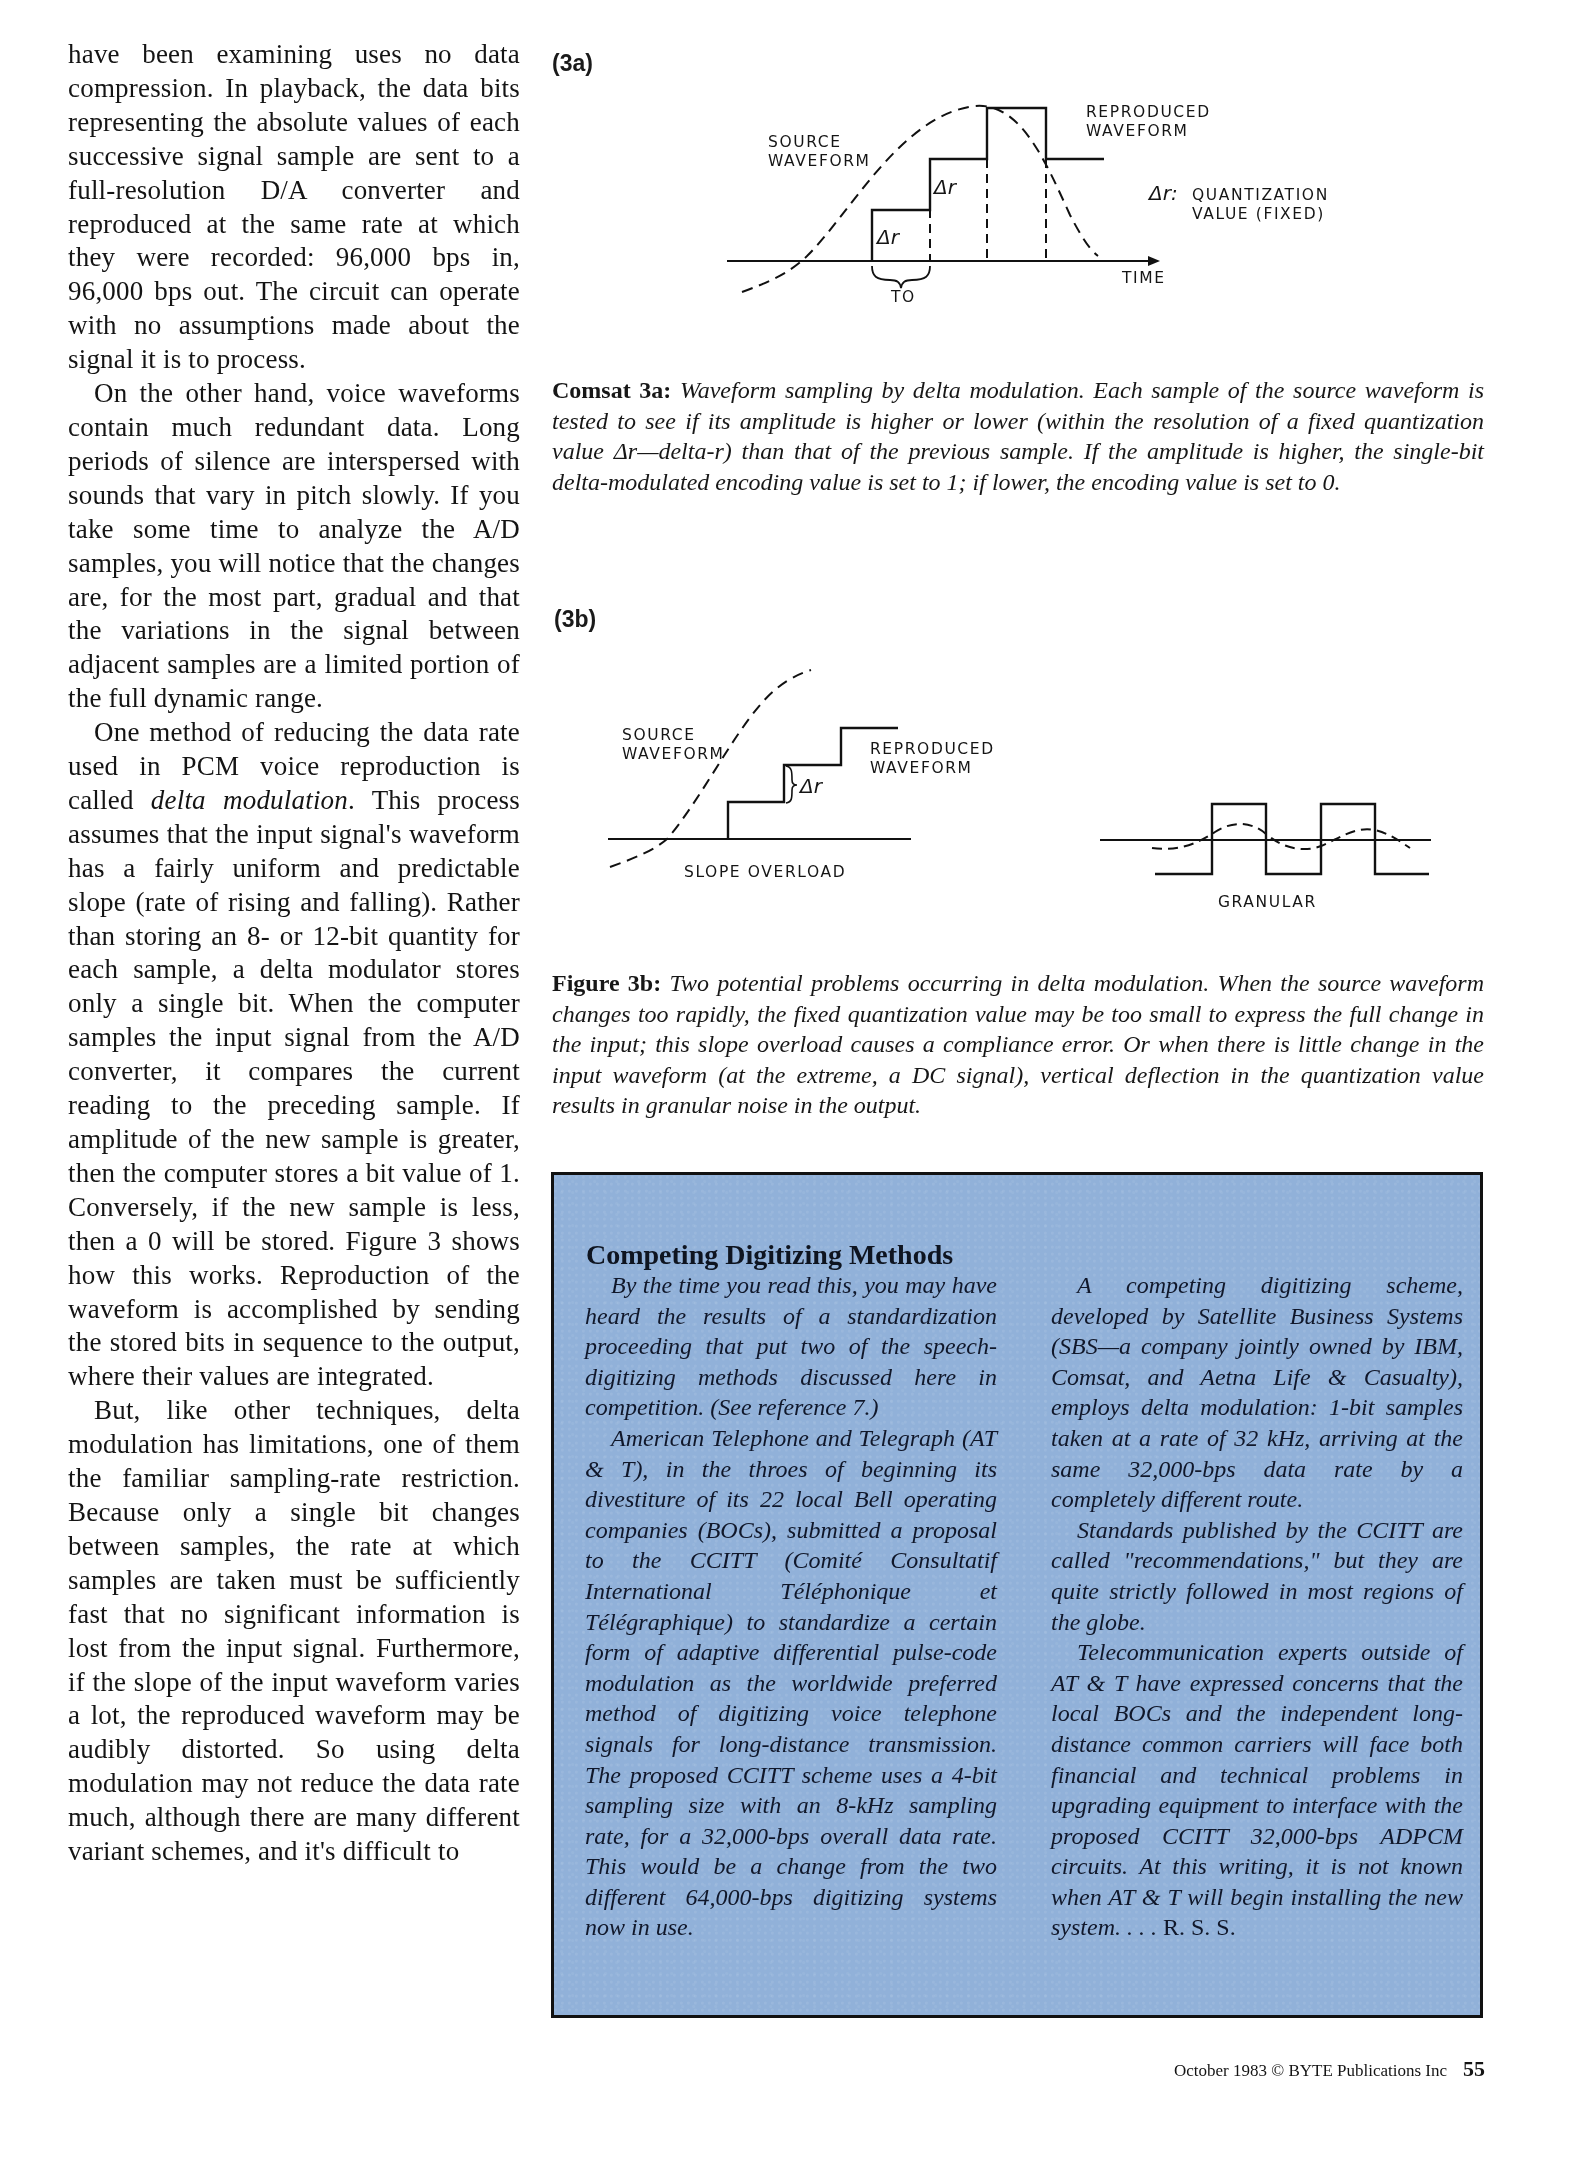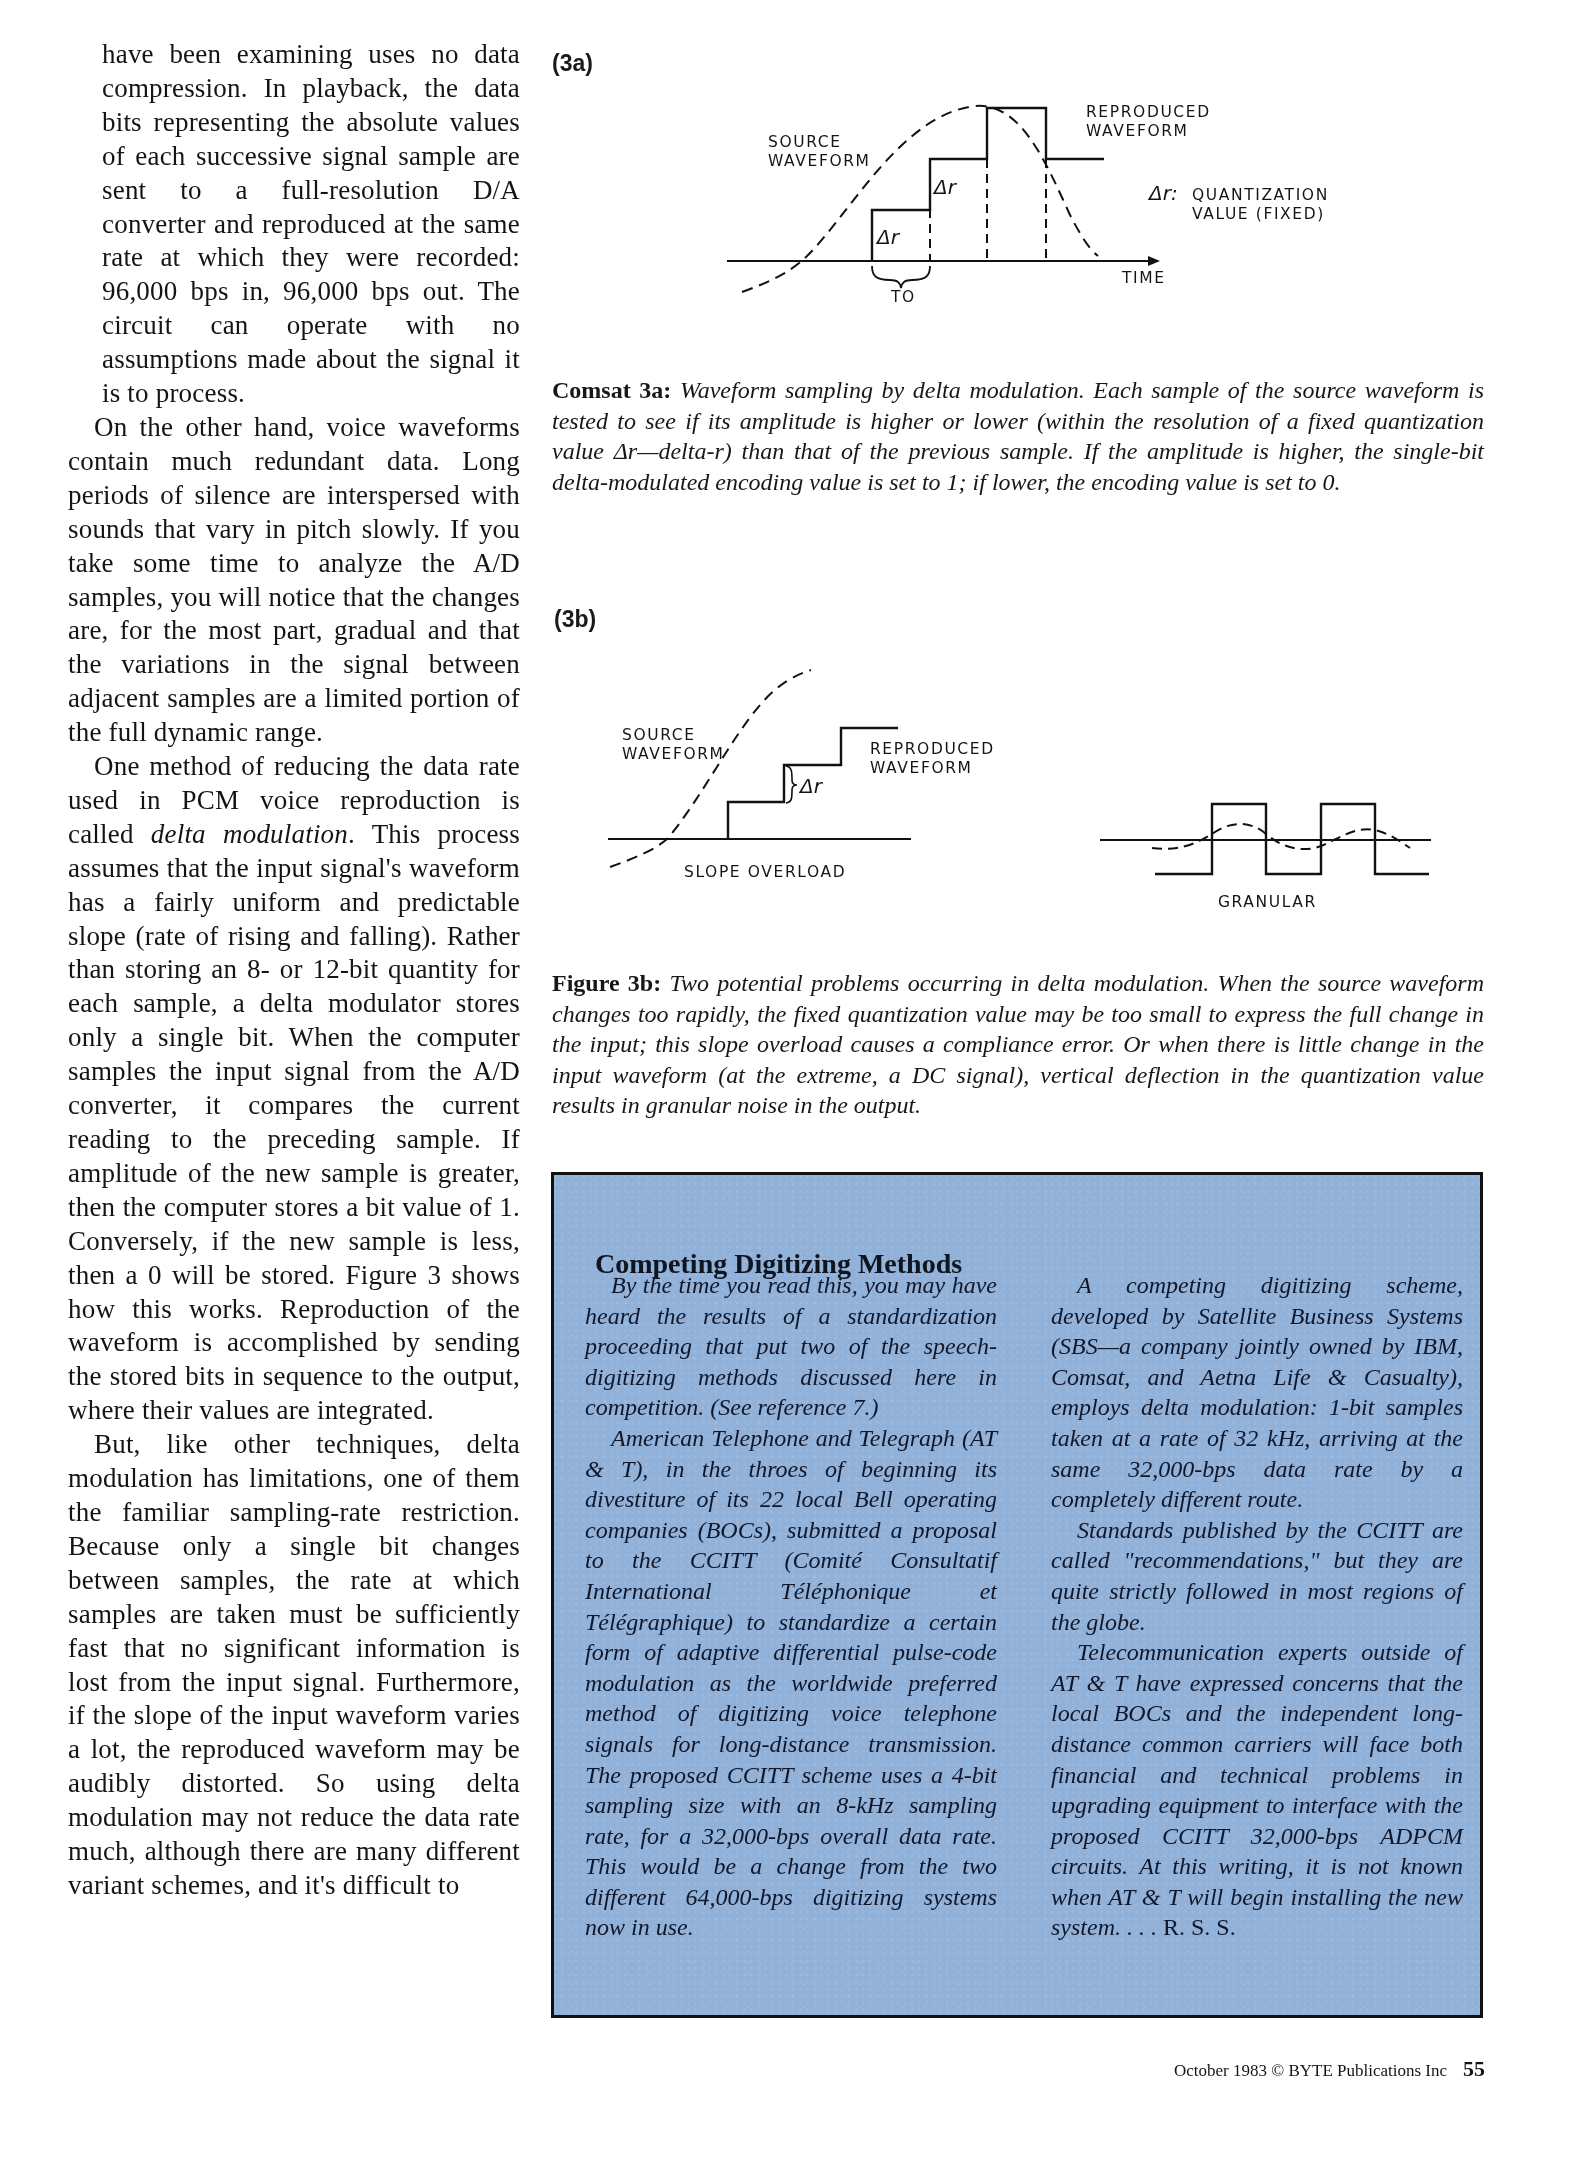--- a/index.html
+++ b/index.html
@@ -7,21 +7,21 @@
     width: 1574px; height: 2160px; position: relative; overflow: hidden;
     background: #ffffff; color: #141414;
     font-family: "Liberation Serif", "DejaVu Serif", serif;
   }
   .col-left {
     position: absolute; left: 68px; top: 38px; width: 452px;
     font-size: 27px; line-height: 33.9px; text-align: justify;
     hyphens: manual; letter-spacing: 0.2px;
   }
   .col-left p { margin: 0; text-indent: 26px; }
-  .col-left p.first { text-indent: 0; margin-left: 34px; }
+  .col-left p.first { text-indent: 0; }
   .col-left em { font-style: italic; }
 
   .fig-label {
     position: absolute; font-family: "Liberation Sans", sans-serif;
     font-weight: bold; font-size: 23px; color: #1a1a1a; text-align: center;
   }
   svg.fig { position: absolute; left: 0; top: 0; overflow: visible; }
   svg.fig text {
     font-family: "DejaVu Sans", sans-serif; font-size: 15.5px;
     letter-spacing: 1.6px; fill: #151515;
@@ -39,21 +39,21 @@
   .sidebar {
     position: absolute; left: 551px; top: 1172px; width: 932px; height: 846px;
     background: #91b1d9; border: 3px solid #111; border-left-width: 3px;
     box-sizing: border-box;
     background-image:
       radial-gradient(circle at 20% 30%, rgba(255,255,255,0.08) 0 1px, transparent 2px),
       radial-gradient(circle at 70% 60%, rgba(255,255,255,0.06) 0 1px, transparent 2px);
     background-size: 7px 7px, 11px 11px;
   }
   .sidebar h2 {
-    position: absolute; left: 30px; top: 61px; margin: 11px;
+    position: absolute; left: 30px; top: 61px; margin: 2px;
     font-size: 28px; font-weight: bold; line-height: 34px; color: #0e1420;
   }
   .sb-col {
     position: absolute; top: 95px; width: 412px;
     font-size: 24px; line-height: 30.6px; font-style: italic;
     text-align: justify; color: #10172a;
   }
   .sb-col p { margin: 0; text-indent: 26px; }
   .sb-col.right { left: 497px; }
   .sb-col .upright { font-style: normal; }

